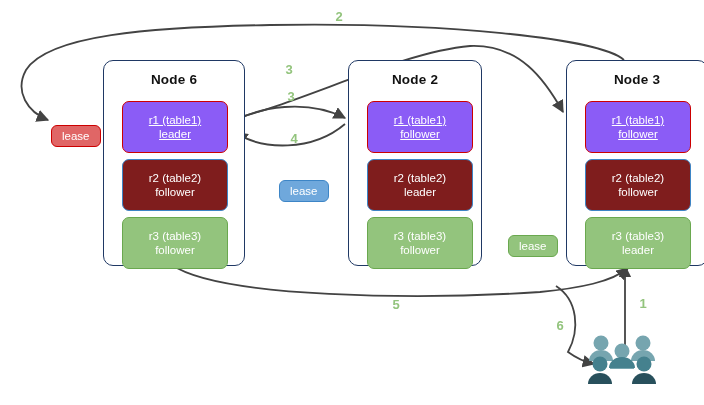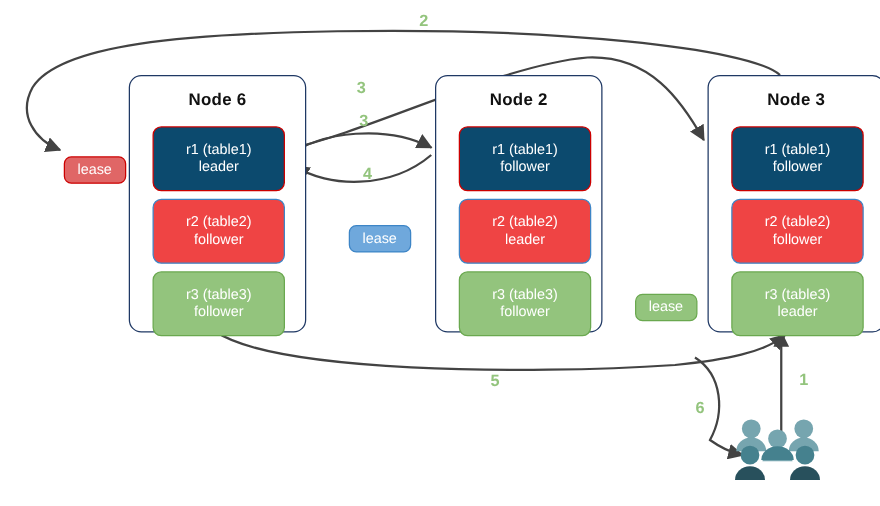--- a/index.html
+++ b/index.html
@@ -49,22 +49,22 @@
     border-radius: 7px;
     display: flex;
     flex-direction: column;
     align-items: center;
     justify-content: center;
     color: #ffffff;
     font-size: 11.5px;
     line-height: 14px;
     text-align: center;
   }
-  .rep-red   { background: #0c4a6e; border: 1.8px solid #cc0000; }
-  .rep-blue  { background: #ef4444; border: 1.8px solid #3d85c6; }
+  .rep-red   { background: #8b5cf6; border: 1.8px solid #cc0000; text-decoration: underline; }
+  .rep-blue  { background: #7f1d1d; border: 1.8px solid #3d85c6; }
   .rep-green { background: #93c47d; border: 1.8px solid #6aa84f; }
   .lease {
     position: absolute;
     box-sizing: border-box;
     height: 22px;
     border-radius: 6px;
     display: flex;
     align-items: center;
     justify-content: center;
     color: #ffffff;

